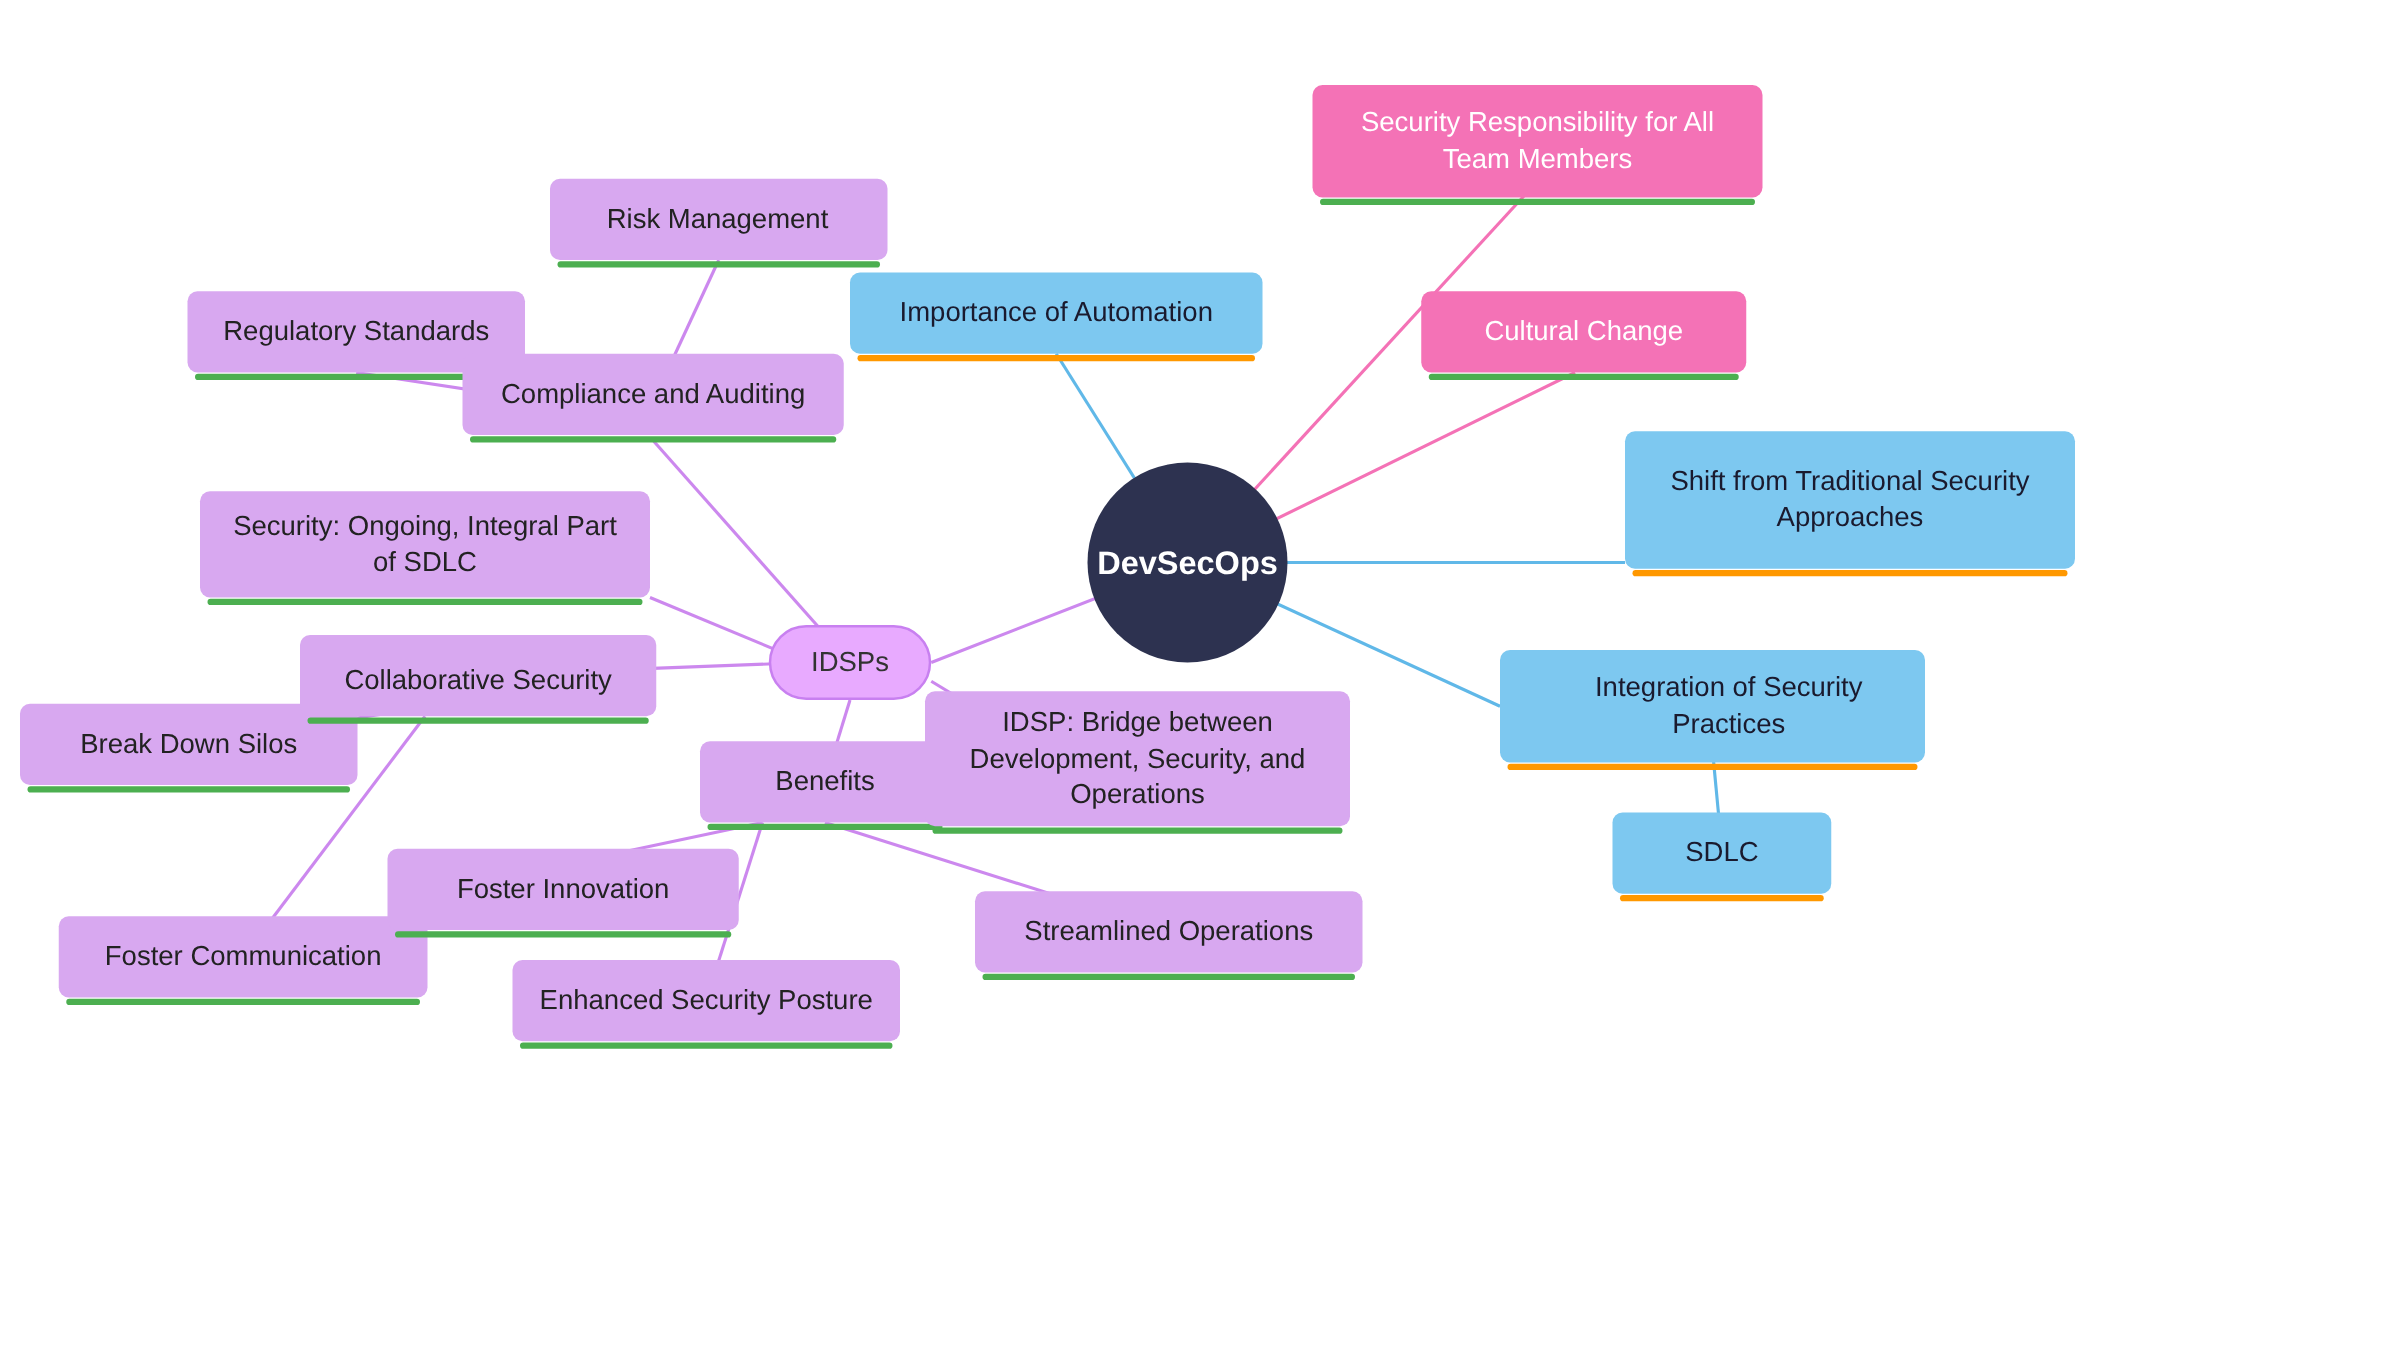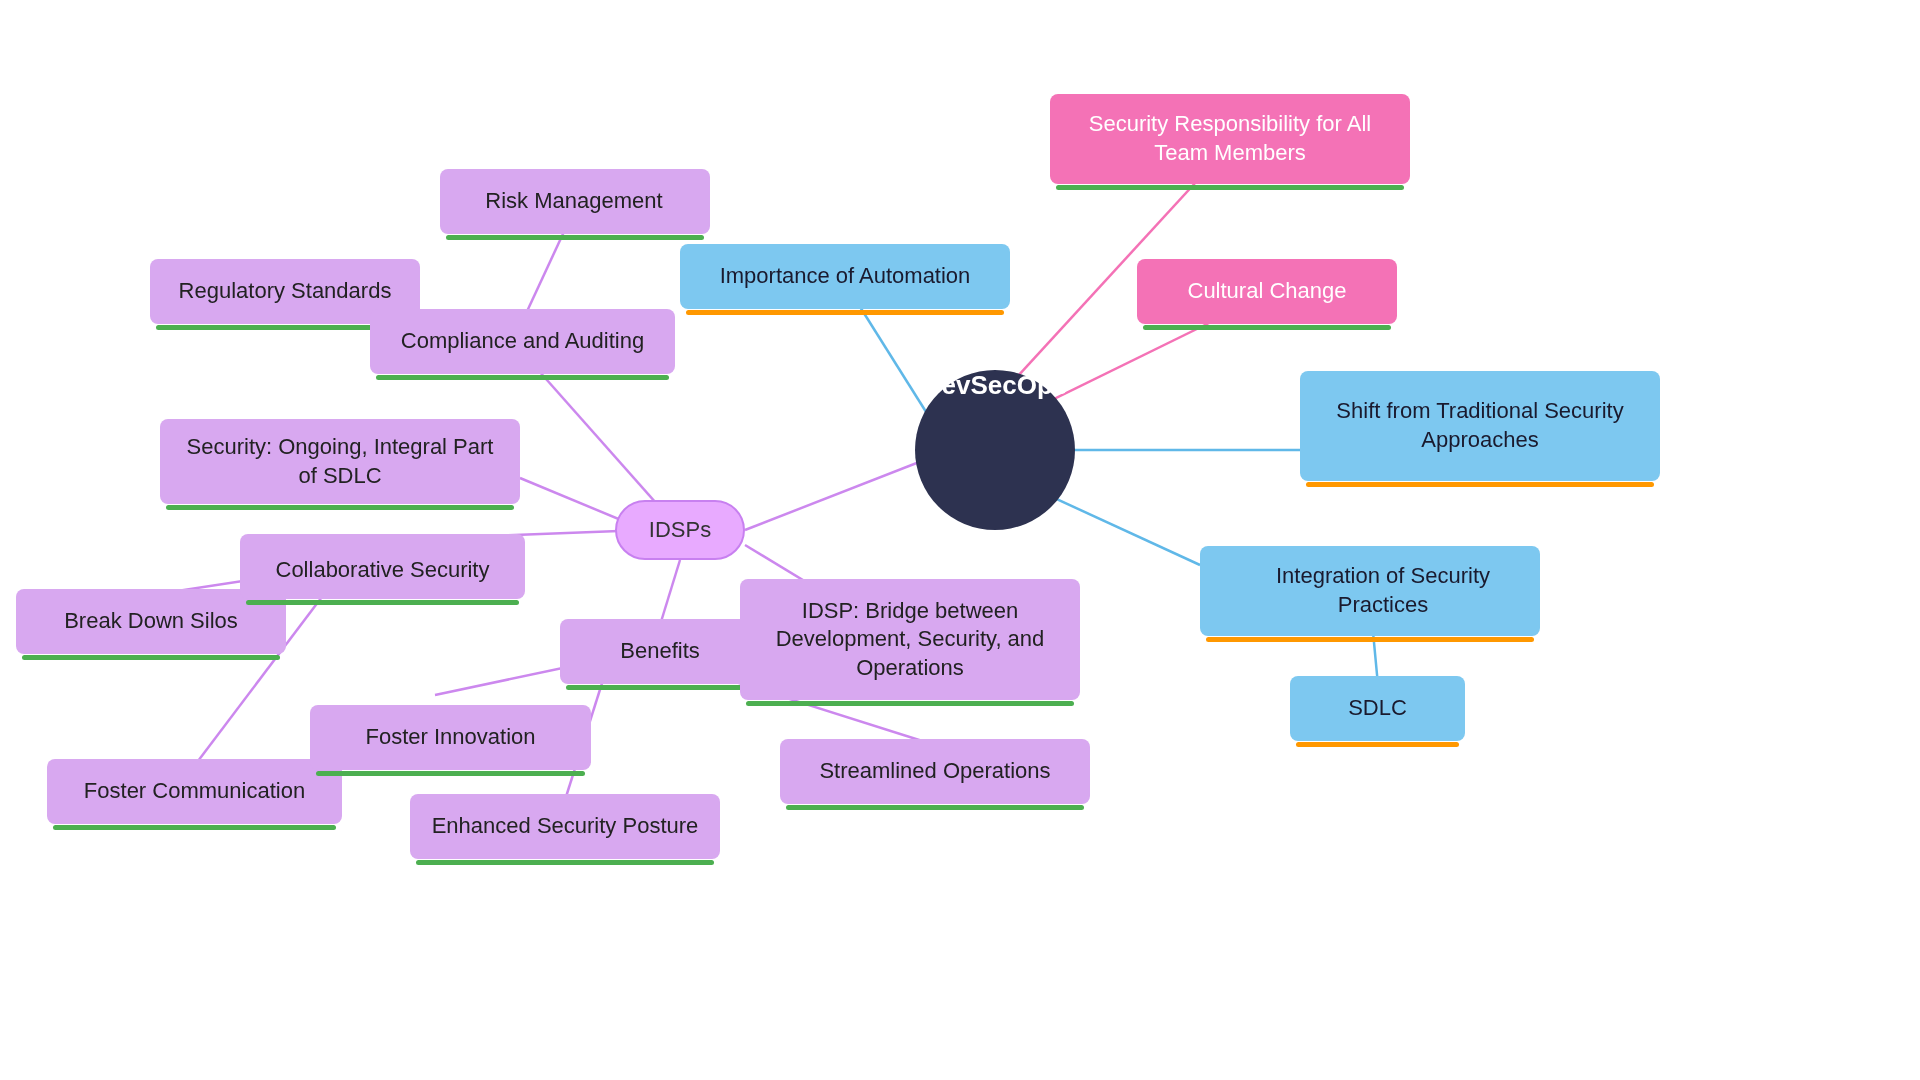--- a/index.html
+++ b/index.html
@@ -24,21 +24,20 @@
       z-index: 2;
       display: flex;
       align-items: center;
       justify-content: center;
       text-align: center;
       border-radius: 8px;
       font-size: 22px;
       font-weight: 500;
       padding: 14px 18px;
       line-height: 1.3;
-      margin-top: 26px;
     }
     .node::after {
       content: '';
       position: absolute;
       bottom: -6px;
       left: 6px;
       right: 6px;
       height: 5px;
       border-radius: 3px;
     }
@@ -69,25 +68,25 @@
     
     .center-node {
       position: absolute;
       z-index: 3;
       width: 160px;
       height: 160px;
       border-radius: 50%;
       background: #2d3250;
       color: #ffffff;
       display: flex;
+      align-items: center;
       justify-content: center;
       font-size: 26px;
       font-weight: 600;
       text-align: center;
-      margin-left: 45px;
     }
     
     .idsp-node {
       position: absolute;
       z-index: 3;
       width: 130px;
       height: 60px;
       border-radius: 30px;
       background: #e8aaff;
       color: #333;
@@ -184,21 +183,21 @@
 </div>
 
 <div class="node purple" style="left: 410px; top: 768px; width: 310px; height: 65px;">
   <span>Enhanced Security Posture</span>
 </div>
 
 <div class="node purple" style="left: 560px; top: 593px; width: 200px; height: 65px;">
   <span>Benefits</span>
 </div>
 
-<div class="node purple" style="left: 740px; top: 553px; width: 340px; height: 121px; align-items: center;">
+<div class="node purple" style="left: 740px; top: 553px; width: 340px; height: 108px; align-items: center;">
   <span>IDSP: Bridge between Development, Security, and Operations</span>
 </div>
 
 <div class="node purple" style="left: 780px; top: 713px; width: 310px; height: 65px;">
   <span>Streamlined Operations</span>
 </div>
 
 <div class="node blue" style="left: 680px; top: 218px; width: 330px; height: 65px;">
   <span>Importance of Automation</span>
 </div>

